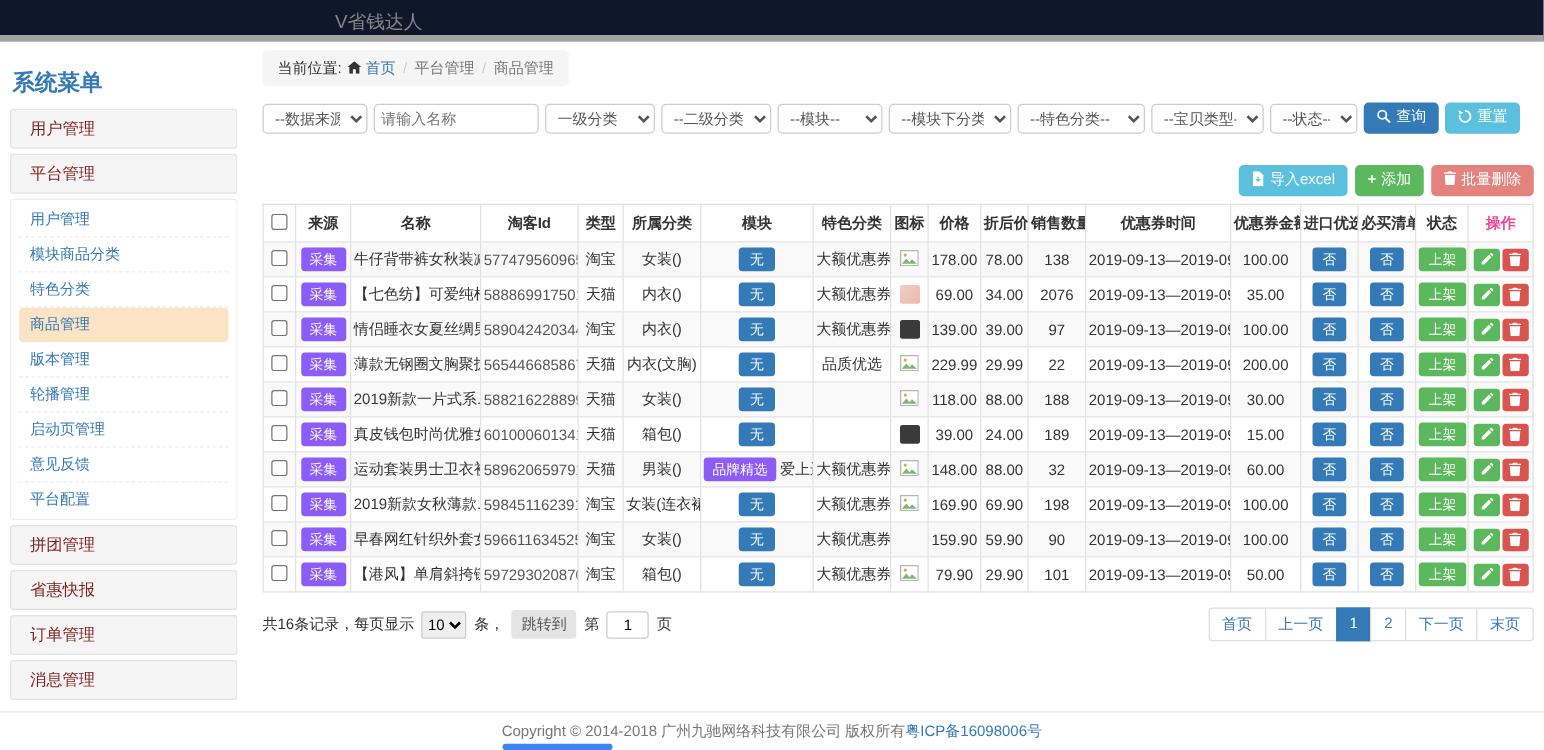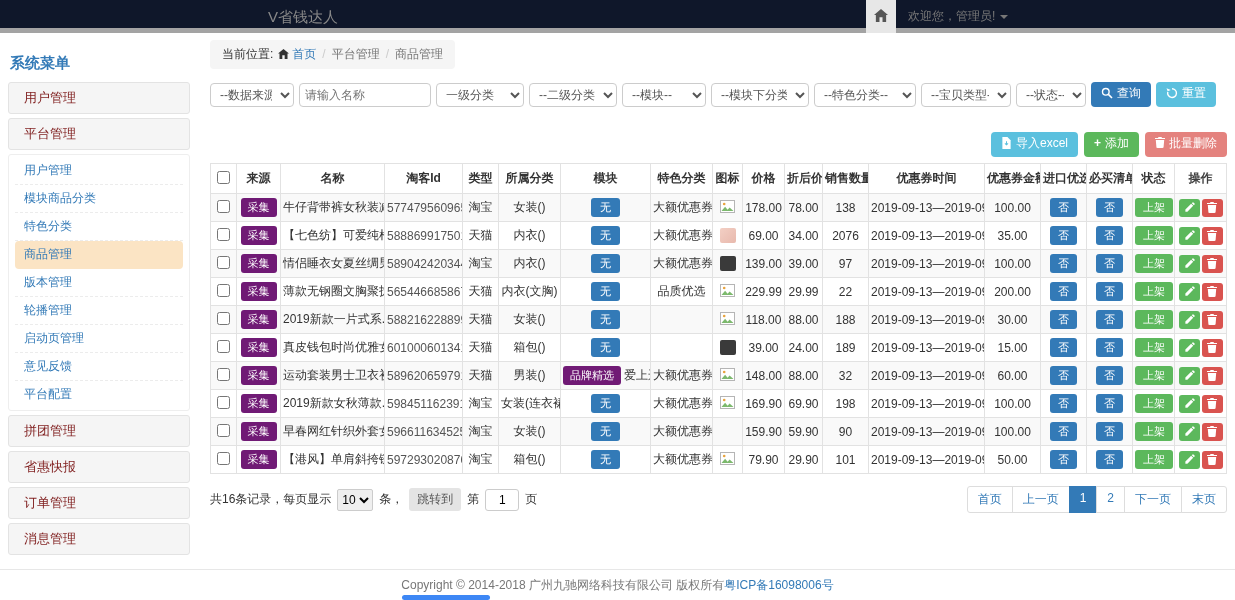--- a/index.html
+++ b/index.html
@@ -10,21 +10,21 @@
   }
   
   .topbar { position:absolute; top:0; left:0; right:0; height:33px; background:#0f172a; border-bottom:5px solid #a3a3a3; }
   .brand { position:absolute; left:268px; top:8px; font-size:15px; color:#888; }
   .top-right { position:absolute; left:866px; top:0; height:33px; display:flex; align-items:center; }
   .home-box { width:30px; height:33px; background:#e7e7e7; display:flex; align-items:center; justify-content:center; cursor:pointer; }
   .welcome { margin-left:12px; color:#777; cursor:pointer; display:flex; align-items:center; gap:5px; }
   .caret { display:inline-block; width:0; height:0; border-left:4px solid transparent; border-right:4px solid transparent; border-top:4px solid #777; }
   
   .sidebar { position:absolute; left:8px; top:50px; width:182px; height:518px; overflow:hidden; }
-  .sidebar-title { color:#337ab7; font-weight:bold; font-size:15px; padding:4px 2px 9px; }
+  .sidebar-title { color:#337ab7; font-weight:bold; font-size:18px; padding:4px 2px 9px; }
   .side-group { background:#f5f5f5; border:1px solid #e3e3e3; border-radius:3px; padding:6px 15px; font-size:13px; color:#7f1d1d; margin-bottom:4px; cursor:pointer; }
   .side-sub { background:#fff; border:1px solid #eee; border-radius:3px; margin-bottom:4px; padding:2px 6px; }
   .side-sub-item { padding:5px 9px; color:#337ab7; border-bottom:1px dashed #ececec; cursor:pointer; }
   .side-sub-item:last-child { border-bottom:none; }
   .side-sub-item.active { background:#fbe4c4; border-radius:4px; border-bottom-color:transparent; }
   
   .main { position:absolute; left:210px; top:40px; width:1017px; }
   .breadcrumb { display:inline-block; background:#f5f5f5; border-radius:4px; padding:6px 12px; color:#777; margin-top:0; }
   .breadcrumb .bc-prefix { color:#333; }
   .breadcrumb a { color:#337ab7; text-decoration:none; }
@@ -37,25 +37,25 @@
   .btn-info { background:#5bc0de; }
   .btn-success { background:#5cb85c; }
   .btn-danger { background:#e4827e; }
   .action-row { margin-top:25px; display:flex; justify-content:flex-end; gap:6px; }
   
   table { margin-top:6px; width:100%; border-collapse:collapse; table-layout:fixed; font-size:12px; }
   th, td { border:1px solid #e2e2e2; text-align:center; white-space:nowrap; overflow:hidden; }
   th { padding:6px 2px; font-weight:bold; background:#fff; }
   td { padding:4px 2px; }
   tbody tr:nth-child(odd) { background:#f9f9f9; }
-  .th-ops { color:#404040;font-family:Liberation Serif, serif; }
+  .th-ops { color:#ec4899;font-family:Liberation Serif, serif; }
   .c-name { color:#333; }
   .c-id { color:#555; }
   .badge { display:inline-block; border-radius:3px; color:#fff; font-size:11px; padding:2px 7px; }
-  .badge-orange { background:#701a75; }
+  .badge-orange { background:#8b5cf6; }
   .badge-blue { background:#337ab7; padding:2px 9px; }
   .module-text { margin-left:3px; color:#333; }
   .thumb { width:16px; height:15px; margin:0 auto; border-radius:2px; }
   .thumb-pink { background:linear-gradient(135deg,#f3cfc4,#e8b9ad); }
   .thumb-dark { background:#3a3a3a; }
   .mini-btn { border:none; border-radius:3px; color:#fff; font-size:11px; padding:2px 8px; cursor:pointer; }
   .mini-blue { background:#337ab7; }
   .mini-green { background:#5cb85c; }
   .op-btn { border:none; width:21px; height:18px; border-radius:3px; display:inline-flex; align-items:center; justify-content:center; cursor:pointer; margin:0 1px; }
   .op-edit { background:#5cb85c; }
@@ -75,31 +75,20 @@
   
   .footer { position:absolute; left:0; right:0; bottom:0; height:31px; background:#fff; border-top:1px solid #e7e7e7; display:flex; align-items:center; justify-content:center; color:#777; }
   .footer a { color:#337ab7; text-decoration:none; }
   .hscroll-thumb { position:absolute; bottom:0; left:402px; width:88px; height:5px; background:#3d87f5; border-radius:3px; cursor:pointer; }
 </style>
 </head>
 <body>
 
 <header class="topbar">
   <div class="brand">V省钱达人</div>
-  <div class="top-right">
-    <div class="home-box">
-      <span><svg width="14" height="13" viewBox="0 0 12 11">
-            <path d="M6 0L0 5h1.6v6h3.1V7h2.6v4h3.1V5H12z" fill="#555"></path>
-          </svg></span>
-    </div>
-    <div class="welcome">
-      <span>欢迎您，管理员!</span>
-      <span class="caret"></span>
-    </div>
-  </div>
 </header>
 
 <aside class="sidebar">
   <div class="sidebar-title">系统菜单</div>
   <div id="sidebar-menu">
       <div class="side-group">用户管理</div>
       <div class="side-group">平台管理</div>
       <div class="side-sub">
         <div class="side-sub-item">用户管理</div>
         <div class="side-sub-item">模块商品分类</div>

